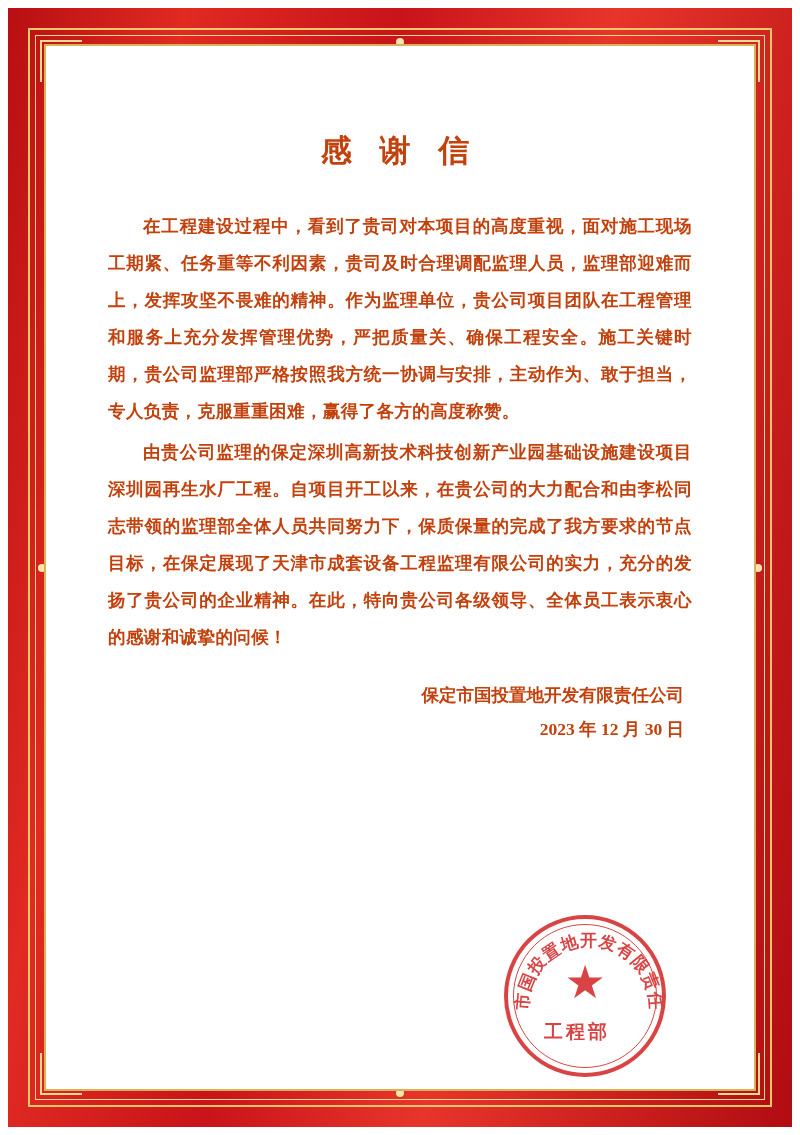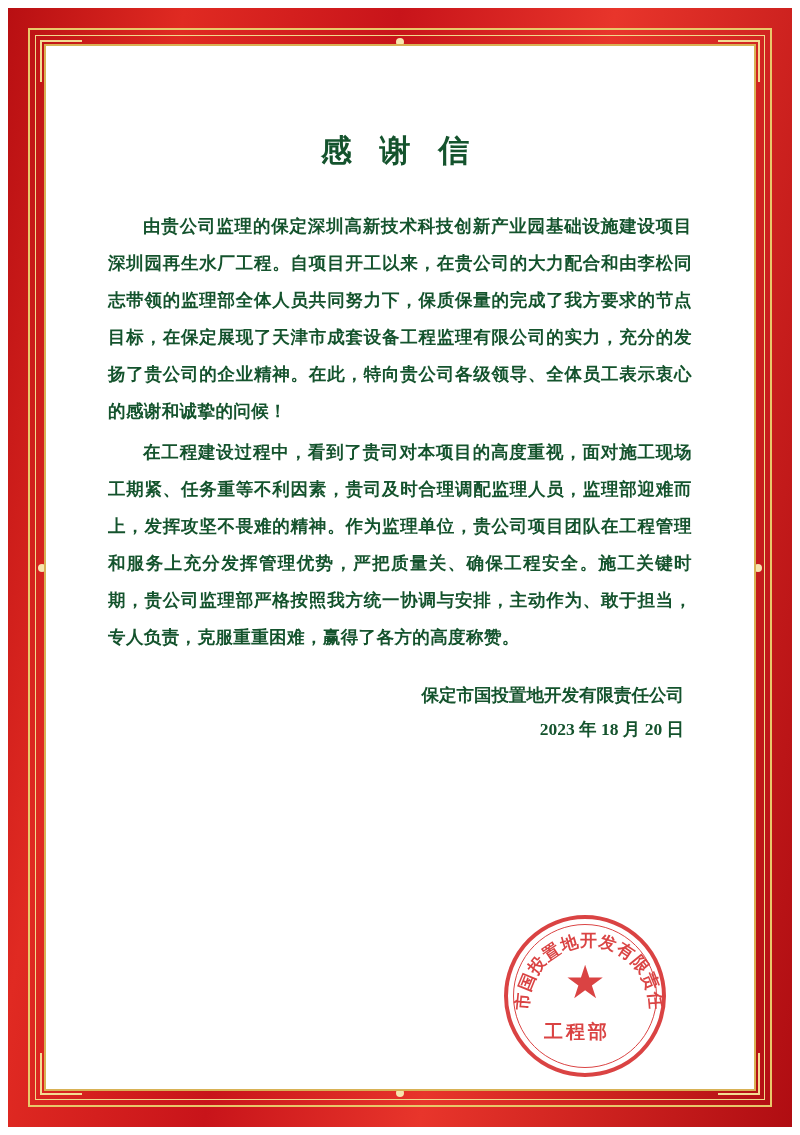--- a/index.html
+++ b/index.html
@@ -126,21 +126,21 @@
 
   
   .letter {
     position: absolute;
     left: 46px;
     top: 46px;
     right: 46px;
     bottom: 46px;
     padding: 58px 62px 30px 62px;
     box-sizing: border-box;
-    color: #14532d;
+    color: #c2410c;
   }
 
   .title {
     text-align: center;
     font-size: 31px;
     font-weight: bold;
     letter-spacing: 10px;
     margin: 26px 0 36px 0;
     font-family: "Liberation Serif", "DejaVu Serif", serif;
   }
@@ -276,26 +276,26 @@
     <div class="edge-dot ed-right"></div>
   </div>
 
   <div class="inner-white"></div>
 
   <div class="letter">
 
     <div class="title">感 谢 信</div>
 
 
+    <p class="para">在工程建设过程中，看到了贵司对本项目的高度重视，面对施工现场工期紧、任务重等不利因素，贵司及时合理调配监理人员，监理部迎难而上，发挥攻坚不畏难的精神。作为监理单位，贵公司项目团队在工程管理和服务上充分发挥管理优势，严把质量关、确保工程安全。施工关键时期，贵公司监理部严格按照我方统一协调与安排，主动作为、敢于担当，专人负责，克服重重困难，赢得了各方的高度称赞。</p>
     <p class="para">由贵公司监理的保定深圳高新技术科技创新产业园基础设施建设项目深圳园再生水厂工程。自项目开工以来，在贵公司的大力配合和由李松同志带领的监理部全体人员共同努力下，保质保量的完成了我方要求的节点目标，在保定展现了天津市成套设备工程监理有限公司的实力，充分的发扬了贵公司的企业精神。在此，特向贵公司各级领导、全体员工表示衷心的感谢和诚挚的问候！</p>
-    <p class="para">在工程建设过程中，看到了贵司对本项目的高度重视，面对施工现场工期紧、任务重等不利因素，贵司及时合理调配监理人员，监理部迎难而上，发挥攻坚不畏难的精神。作为监理单位，贵公司项目团队在工程管理和服务上充分发挥管理优势，严把质量关、确保工程安全。施工关键时期，贵公司监理部严格按照我方统一协调与安排，主动作为、敢于担当，专人负责，克服重重困难，赢得了各方的高度称赞。</p>
 
     <div class="signature">
       <span class="sig-line">保定市国投置地开发有限责任公司</span>
-      <span class="sig-line">2023 年 18 月 20 日</span>
+      <span class="sig-line">2023 年 12 月 30 日</span>
     </div>
   </div>
 
   <div class="seal">
     <div class="ring-in"></div>
     <svg class="arc" viewBox="0 0 162 162">
       <defs>
         <path id="arcpath" d="M 20,88 A 61,61 0 0 1 142,88" fill="none"></path>
       </defs>
       <text text-anchor="middle">

